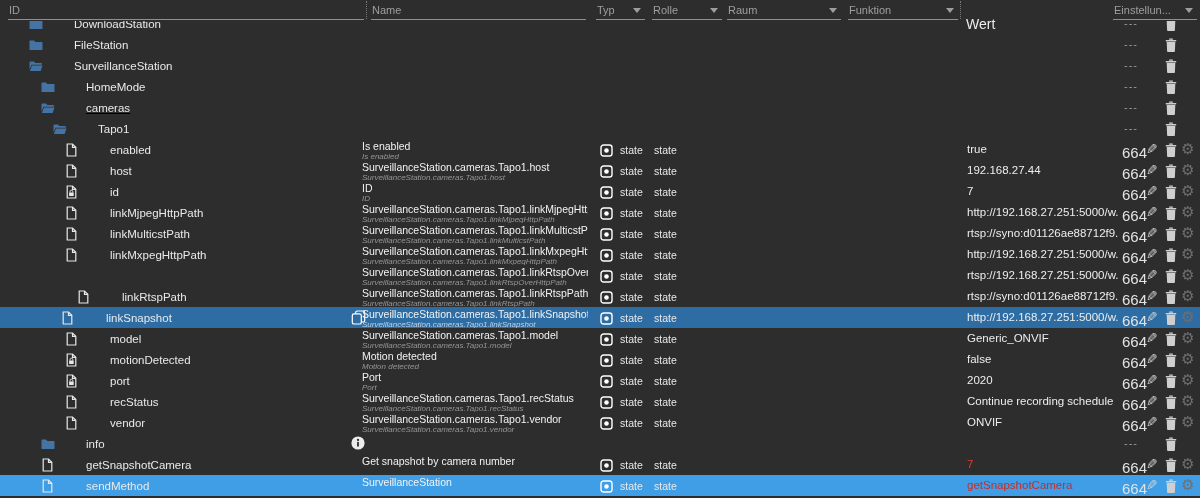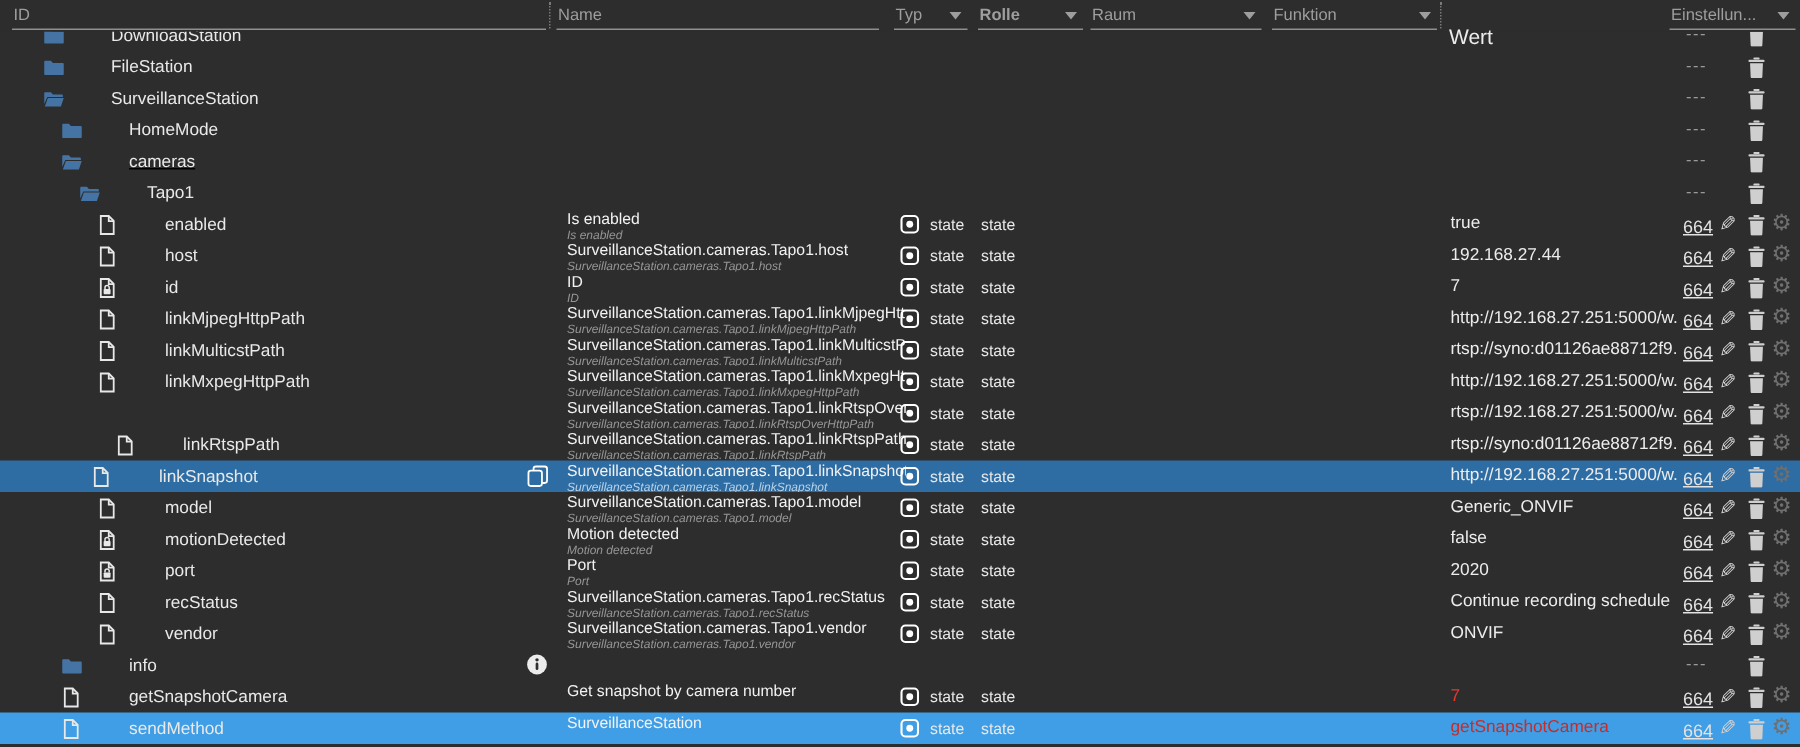--- a/index.html
+++ b/index.html
@@ -18,32 +18,32 @@
   .row{position:relative;height:21px;width:1200px;}
   .row.hl-dark{background:#2e6da4;}
   .row.hl-light{background:#3f9ee6;}
   .cutwrap{height:13px;overflow:hidden;}
   .cutwrap .row{margin-top:-8px;}
   .tree{position:absolute;top:0;height:21px;display:flex;align-items:center;gap:25px;}
   .ticon{width:15px;height:14px;margin-right:6px;display:flex;align-items:center;justify-content:center;}
   .ticon svg{display:block;}
   .tlabel{font-size:11.5px;color:#e9e9e9;white-space:nowrap;}
   .badge{position:absolute;left:351px;top:3px;width:15px;height:15px;}
-  .c-name{position:absolute;left:378px;top:0;width:226px;height:21px;overflow:hidden;}
+  .c-name{position:absolute;left:362px;top:0;width:226px;height:21px;overflow:hidden;}
   .nt{display:block;font-size:10.5px;line-height:11px;margin-top:2px;color:#f2f2f2;white-space:nowrap;}
   .ns{display:block;font-size:8px;line-height:8px;margin-top:1px;font-style:italic;color:#969696;white-space:nowrap;}
   .hl-dark .ns{color:#b9d2e8;}
   .stateicon{position:absolute;left:600px;top:4px;width:13px;height:13px;}
   .c-typ{position:absolute;left:620px;top:5px;font-size:10.5px;color:#e8e8e8;}
   .c-rolle{position:absolute;left:654px;top:5px;font-size:10.5px;color:#e8e8e8;}
   .c-wert{position:absolute;left:967px;top:4px;width:152px;font-size:11.5px;color:#ededed;
           white-space:nowrap;overflow:hidden;}
   .c-wert.red{color:#e8392e;}
   .hl-light .c-wert.red{color:#c92c26;}
-  .c-acl{position:absolute;left:1122px;top:5px;font-size:12px;color:#e3e3e3;text-decoration:underline;}
+  .c-acl{position:absolute;left:1122px;top:5px;font-size:15px;color:#e3e3e3;}
   .c-dash{position:absolute;left:1124px;top:4px;font-size:11px;color:#9a9a9a;letter-spacing:1px;}
   .a-edit{position:absolute;left:1146px;top:2px;font-size:14px;line-height:16px;color:#d2d2d2;
           transform:scaleX(-1);cursor:pointer;}
   .a-trash{position:absolute;left:1165px;top:4px;width:12px;height:14px;cursor:pointer;}
   .a-gear{position:absolute;left:1181px;top:1px;font-size:15px;line-height:18px;color:#6f6f6f;cursor:pointer;}
 </style>
 </head>
 <body>
 
 <div class="app">
@@ -53,21 +53,21 @@
       <span class="hlabel">ID</span>
     </div>
     <div class="hsep" style="left:366px;"></div>
     <div class="hbox" style="left:371px;width:215px;">
       <span class="hlabel">Name</span>
     </div>
     <div class="hbox" style="left:596px;width:49px;">
       <span class="hlabel">Typ</span>
       <span class="caret"></span>
     </div>
-    <div class="hbox" style="left:652px;width:70px;font-weight:bold;">
+    <div class="hbox" style="left:652px;width:70px;">
       <span class="hlabel">Rolle</span>
       <span class="caret"></span>
     </div>
     <div class="hbox" style="left:727px;width:114px;">
       <span class="hlabel">Raum</span>
       <span class="caret"></span>
     </div>
     <div class="hbox" style="left:848px;width:110px;">
       <span class="hlabel">Funktion</span>
       <span class="caret"></span>

